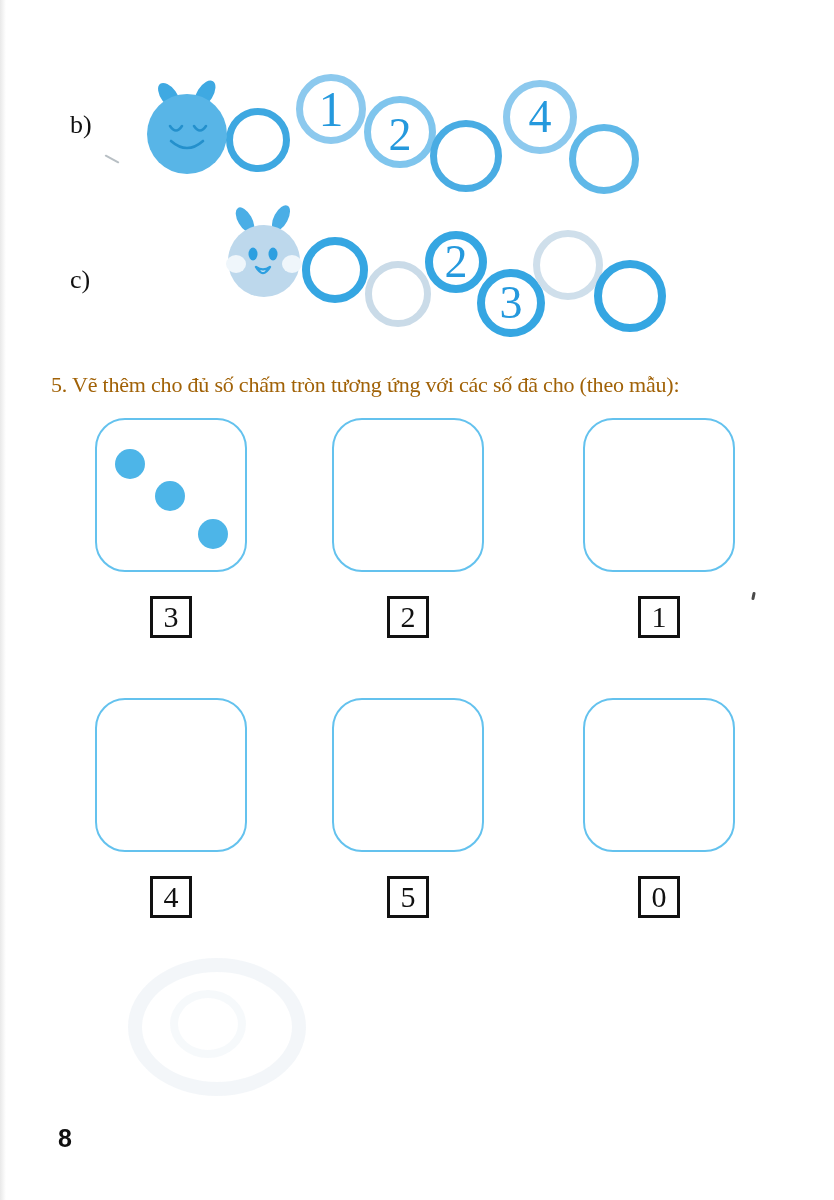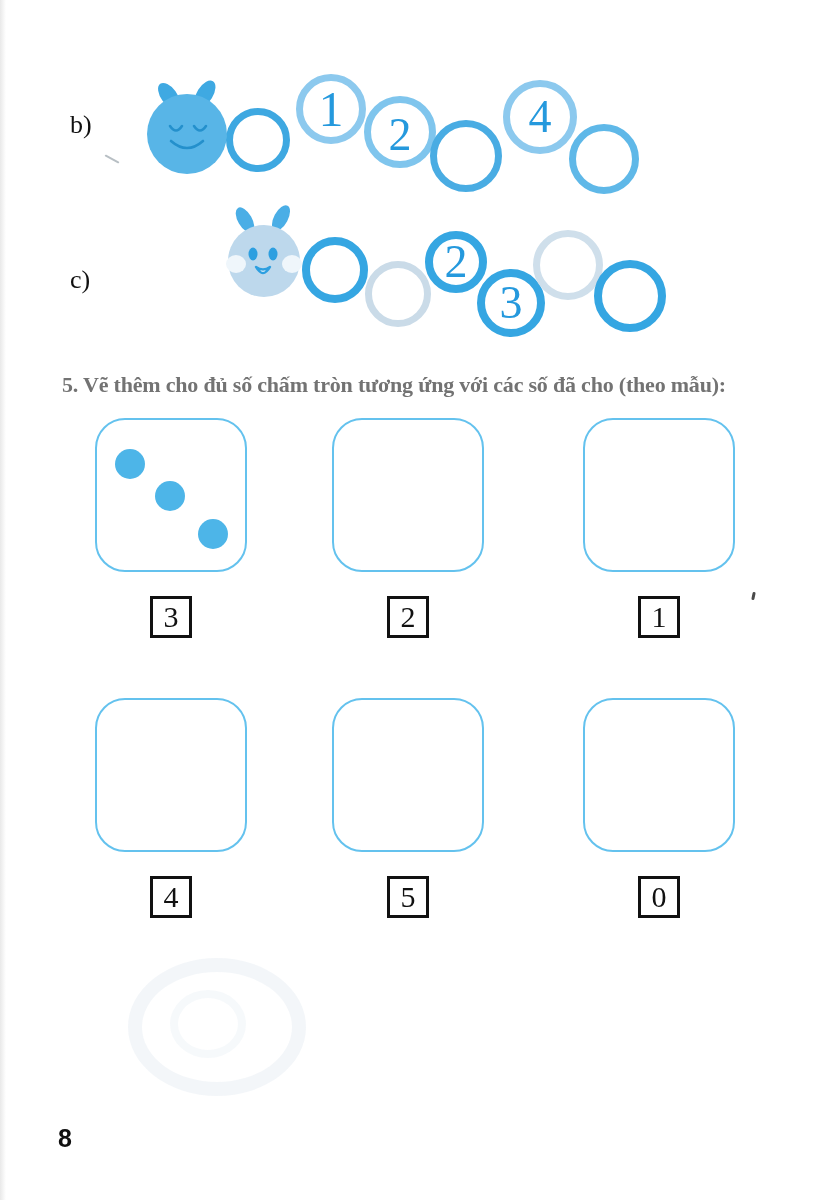--- a/index.html
+++ b/index.html
@@ -35,22 +35,22 @@
   .b6{left:429px;top:54px;width:70px;height:70px;border:7px solid #5fb8e8;}
   
   .c1{left:107px;top:32px;width:66px;height:66px;border:8px solid #35a6e2;}
   .c2{left:170px;top:56px;width:66px;height:66px;border:7px solid #cadbe8;}
   .c3{left:230px;top:26px;width:62px;height:62px;border:8px solid #35a6e2;}
   .c4{left:282px;top:64px;width:68px;height:68px;border:8px solid #35a6e2;}
   .c5{left:338px;top:25px;width:70px;height:70px;border:7px solid #cfdfeb;}
   .c6{left:399px;top:55px;width:72px;height:72px;border:8px solid #35a6e2;}
   
   .ex5-title{
-    position:absolute;left:62px;top:372px;width:730px;
-    font-weight:bold;font-size:22px;color:#737373;letter-spacing:-0.2px;
+    position:absolute;left:51px;top:372px;width:730px;
+    font-weight:normal;font-size:22px;color:#a16207;letter-spacing:-0.2px;
   }
   .card{position:absolute;width:152px;}
   .card-r1{top:418px;}
   .card-r2{top:698px;}
   .col1{left:95px;}
   .col2{left:332px;}
   .col3{left:583px;}
   .card-box{
     position:relative;width:152px;height:154px;box-sizing:border-box;
     border:2px solid #64c2ee;border-radius:30px;background:#fff;

